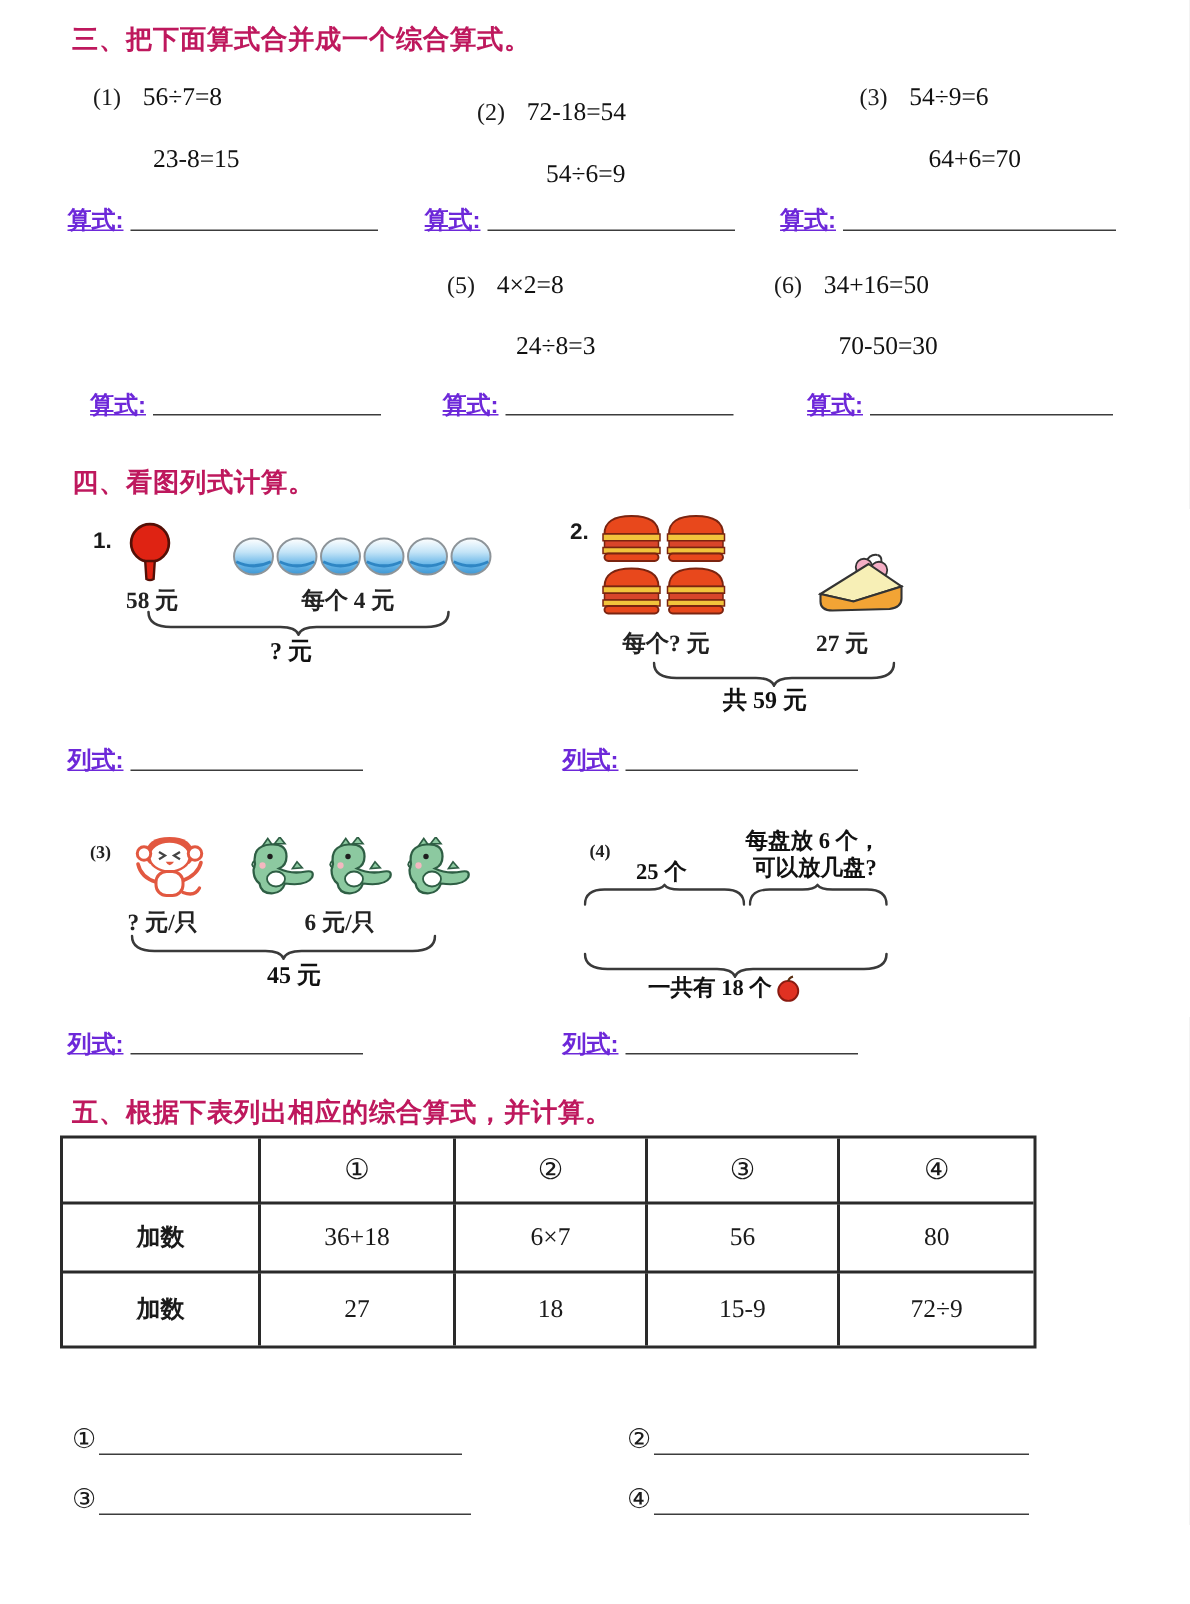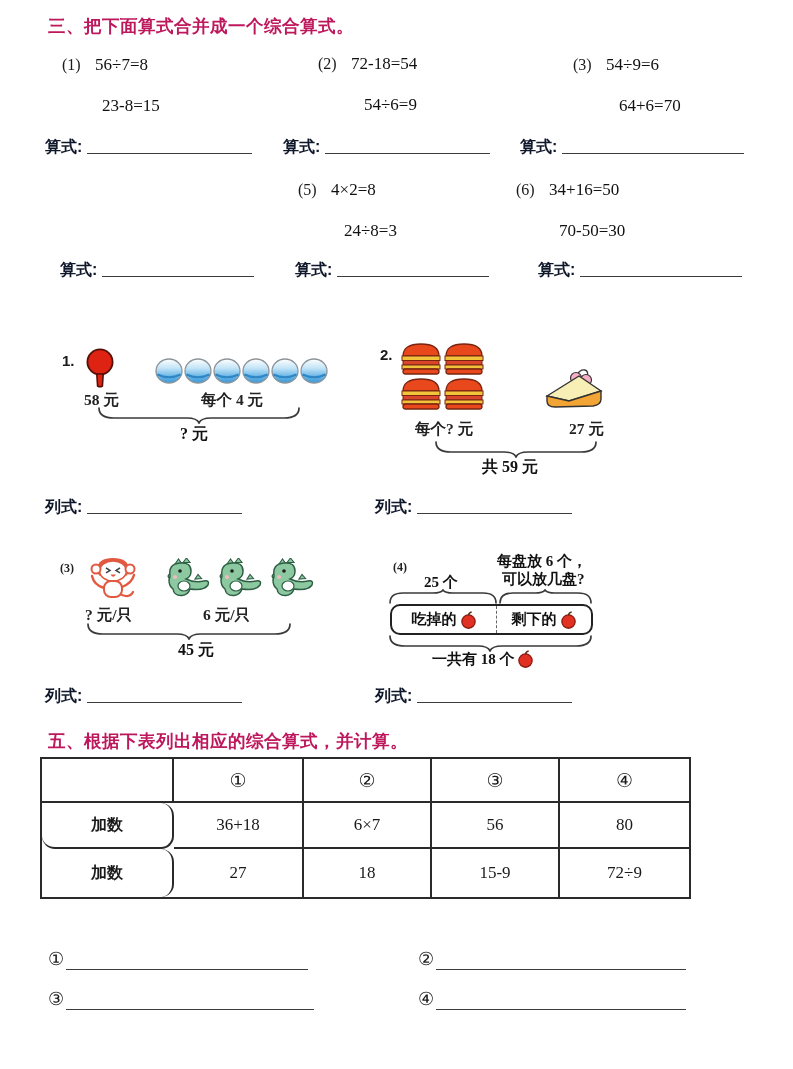--- a/index.html
+++ b/index.html
@@ -3,40 +3,40 @@
 <meta charset="utf-8">
 <style>
   html,body{margin:0;padding:0;background:#e9e9e9;}
   .page{position:relative;width:793px;height:1069px;background:#ffffff;margin:0 auto;
         font-family:"Liberation Sans",sans-serif;color:#1a1a1a;overflow:hidden;}
   .pos{position:absolute;}
   .h{font:700 17.5px "Liberation Sans",sans-serif;color:#be185d;letter-spacing:.5px;}
   .eq{font:17px "Liberation Serif",serif;color:#111;}
   .eq2{font:17px "Liberation Serif",serif;color:#111;}
   .pnum{font:16px "Liberation Serif",serif;margin-right:10px;}
-  .lab{font:700 16px "Liberation Sans",sans-serif;color:#0f172a;}
+  .lab{font:700 16px "Liberation Sans",sans-serif;color:#6d28d9;text-decoration:underline;}
   .line{display:inline-block;border-bottom:1.7px solid #3c3c3c;height:14px;vertical-align:-2px;}
   .cap{font:600 15.5px "Liberation Serif",serif;color:#222;}
   .capb{font:700 16px "Liberation Serif",serif;color:#111;}
   .smallnum{font:700 12px "Liberation Serif",serif;color:#222;}
   .bignum{font:700 15px "Liberation Sans",sans-serif;}
   .qtext{font:600 15px "Liberation Serif",serif;color:#111;line-height:18px;}
   .boxtxt{font:600 15px "Liberation Serif",serif;color:#111;}
   
   .tbl{position:absolute;left:40px;top:757px;width:647px;height:138px;
        border:2.2px solid #2a2a2a;display:grid;
        grid-template-columns:132px 130px 128px 128px 1fr;
        grid-template-rows:44px 46px 1fr;}
   .cell{border-right:2px solid #2a2a2a;border-bottom:2px solid #2a2a2a;
         display:flex;align-items:center;justify-content:center;}
   .cell.last{border-right:none;}
   .cell.bot{border-bottom:none;}
   .circled{font:19px "Liberation Serif",serif;}
   .tval{font:17px "Liberation Serif",serif;}
-  .tlab{font:700 16px "Liberation Sans",sans-serif;border-radius:13px;}
+  .tlab{font:700 16px "Liberation Sans",sans-serif;}
   .ansrow{position:absolute;display:flex;align-items:flex-end;}
   .anslab{font:18px "Liberation Serif",serif;margin-right:2px;}
   .brace{position:absolute;}
   .appbox{position:absolute;left:390px;top:604px;width:199px;height:27px;
           border:2px solid #222;border-radius:10px;display:flex;align-items:stretch;}
   .appcell{display:flex;align-items:center;justify-content:center;gap:3px;}
   .appcell.l{width:104px;border-right:1.8px dashed #666;}
   .appcell.r{flex:1;}
 </style>
 </head>
@@ -55,21 +55,21 @@
     </defs>
   </svg>
 
   <div class="pos h" style="left:48px;top:14px">三、把下面算式合并成一个综合算式。</div>
 
   <div class="pos" style="left:62px;top:55px">
     <span class="pnum">(1)</span>
     <span class="eq">56÷7=8</span>
     <div class="eq2" style="margin:21px 0 0 40px">23-8=15</div>
   </div>
-  <div class="pos" style="left:318px;top:54px">
+  <div class="pos" style="left:318px;top:65px">
     <span class="pnum">(2)</span>
     <span class="eq">72-18=54</span>
     <div class="eq2" style="margin:21px 0 0 46px">54÷6=9</div>
   </div>
   <div class="pos" style="left:573px;top:55px">
     <span class="pnum">(3)</span>
     <span class="eq">54÷9=6</span>
     <div class="eq2" style="margin:21px 0 0 46px">64+6=70</div>
   </div>
 
@@ -103,20 +103,21 @@
   </div>
   <div class="pos" style="left:295px;top:260px">
     <span class="lab">算式:</span>
     <span class="line" style="width:152px"></span>
   </div>
   <div class="pos" style="left:538px;top:260px">
     <span class="lab">算式:</span>
     <span class="line" style="width:162px"></span>
   </div>
 
+  <div class="pos h" style="left:48px;top:309px">四、看图列式计算。</div>
 
   <div class="pos bignum" style="left:62px;top:352px">1.</div>
   <svg class="pos" style="left:84px;top:348px" width="32" height="42" viewBox="0 0 32 42">
     <circle cx="16" cy="14" r="12.6" fill="#df2313" stroke="#531007" stroke-width="1.8"></circle>
     <path d="M12.8,26 L19.2,26 L18.4,38 Q16,39.5 13.6,38 Z" fill="#df2313" stroke="#531007" stroke-width="1.6"></path>
   </svg>
   <div class="pos cap" style="left:84px;top:390px">58 元</div>
   <div class="pos" style="left:155px;top:358px;display:flex;gap:1px">
     <svg width="28" height="26" viewBox="0 0 28 26">
         <ellipse cx="14" cy="13" rx="13" ry="12" fill="url(#ballg)" stroke="#8d9499" stroke-width="1.3"></ellipse>
@@ -182,21 +183,21 @@
   </div>
   <svg class="pos" style="left:543px;top:366px" width="62" height="50" viewBox="0 0 62 50">
     <path d="M34,9 Q37,3 42,4" stroke="#333" stroke-width="1.3" fill="none"></path>
     <path d="M44,12 Q46,5 42,4" stroke="#333" stroke-width="1.3" fill="none"></path>
     <circle cx="33" cy="12" r="5.5" fill="#f5aec5" stroke="#333" stroke-width="1.2"></circle>
     <circle cx="43" cy="14" r="5.5" fill="#f5aec5" stroke="#333" stroke-width="1.2"></circle>
     <path d="M4,30 L36,10 L58,25 L26,35 Z" fill="#f7efb6" stroke="#333" stroke-width="1.4"></path>
     <path d="M4,30 L26,35 L58,25 L58,33 Q58,39 50,40 L12,41 Q4,41 4,35 Z" fill="#f2a435" stroke="#333" stroke-width="1.4"></path>
   </svg>
   <div class="pos cap" style="left:415px;top:419px">每个? 元</div>
-  <div class="pos cap" style="left:569px;top:419px">27 元</div>
+  <div class="pos cap" style="left:544px;top:419px">27 元</div>
   <svg class="pos brace" style="left:435px;top:440px" width="162" height="18" viewBox="0 0 162 18">
     <path d="M1,2 Q1,12 16,12 L69,12 Q79,12 81,17 Q83,12 93,12 L146,12 Q161,12 161,2" stroke="#3a3a3a" stroke-width="1.7" fill="none" stroke-linecap="round"></path>
   </svg>
   <div class="pos capb" style="left:482px;top:457px">共 59 元</div>
 
   <div class="pos" style="left:45px;top:497px">
     <span class="lab">列式:</span>
     <span class="line" style="width:155px"></span>
   </div>
   <div class="pos" style="left:375px;top:497px">
@@ -260,36 +261,20 @@
   <div class="pos smallnum" style="left:393px;top:560px">(4)</div>
   <div class="pos qtext" style="left:424px;top:573px">25 个</div>
   <div class="pos qtext" style="left:497px;top:552px">每盘放 6 个，</div>
   <div class="pos qtext" style="left:502px;top:570px">可以放几盘?</div>
   <svg class="pos brace" style="left:389px;top:589px" width="108" height="15" viewBox="0 0 108 15">
     <path d="M1,14 Q1,4 14,4 L44,4 Q52,4 54,1 Q56,4 64,4 L94,4 Q107,4 107,14" stroke="#3a3a3a" stroke-width="1.6" fill="none" stroke-linecap="round"></path>
   </svg>
   <svg class="pos brace" style="left:499px;top:589px" width="93" height="15" viewBox="0 0 93 15">
     <path d="M1,14 Q1,4 14,4 L36,4 Q44,4 46,1 Q48,4 56,4 L79,4 Q92,4 92,14" stroke="#3a3a3a" stroke-width="1.6" fill="none" stroke-linecap="round"></path>
   </svg>
-  <div class="appbox">
-    <div class="appcell l">
-      <span class="boxtxt">吃掉的</span>
-      <svg width="17" height="18" viewBox="0 0 16 17">
-          <circle cx="8" cy="10" r="6.3" fill="#e03122" stroke="#8a1a10" stroke-width="1.2"></circle>
-          <path d="M8,4 Q8.5,1.5 11,1" stroke="#5a3014" stroke-width="1.4" fill="none"></path>
-        </svg>
-    </div>
-    <div class="appcell r">
-      <span class="boxtxt">剩下的</span>
-      <svg width="17" height="18" viewBox="0 0 16 17">
-          <circle cx="8" cy="10" r="6.3" fill="#e03122" stroke="#8a1a10" stroke-width="1.2"></circle>
-          <path d="M8,4 Q8.5,1.5 11,1" stroke="#5a3014" stroke-width="1.4" fill="none"></path>
-        </svg>
-    </div>
-  </div>
   <svg class="pos brace" style="left:389px;top:634px" width="203" height="18" viewBox="0 0 203 18">
     <path d="M1,2 Q1,12 16,12 L89,12 Q99,12 101,17 Q103,12 113,12 L187,12 Q202,12 202,2" stroke="#3a3a3a" stroke-width="1.7" fill="none" stroke-linecap="round"></path>
   </svg>
   <div class="pos" style="left:432px;top:650px;display:flex;align-items:center;gap:2px">
     <span class="qtext">一共有 18 个</span>
     <svg width="17" height="18" viewBox="0 0 16 17">
         <circle cx="8" cy="10" r="6.3" fill="#e03122" stroke="#8a1a10" stroke-width="1.2"></circle>
         <path d="M8,4 Q8.5,1.5 11,1" stroke="#5a3014" stroke-width="1.4" fill="none"></path>
       </svg>
   </div>

